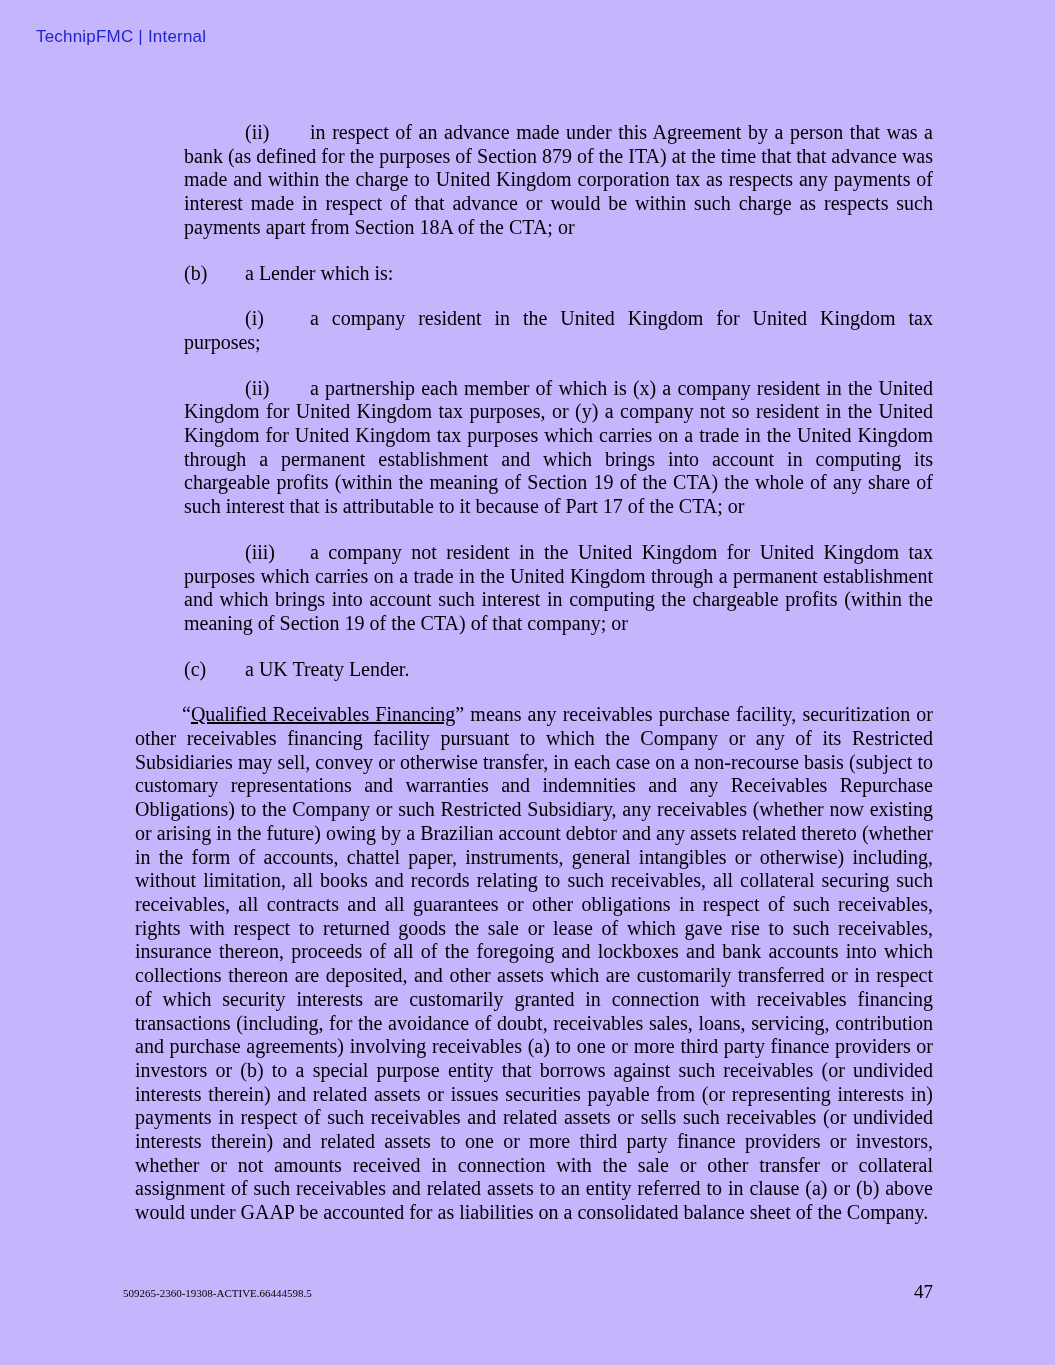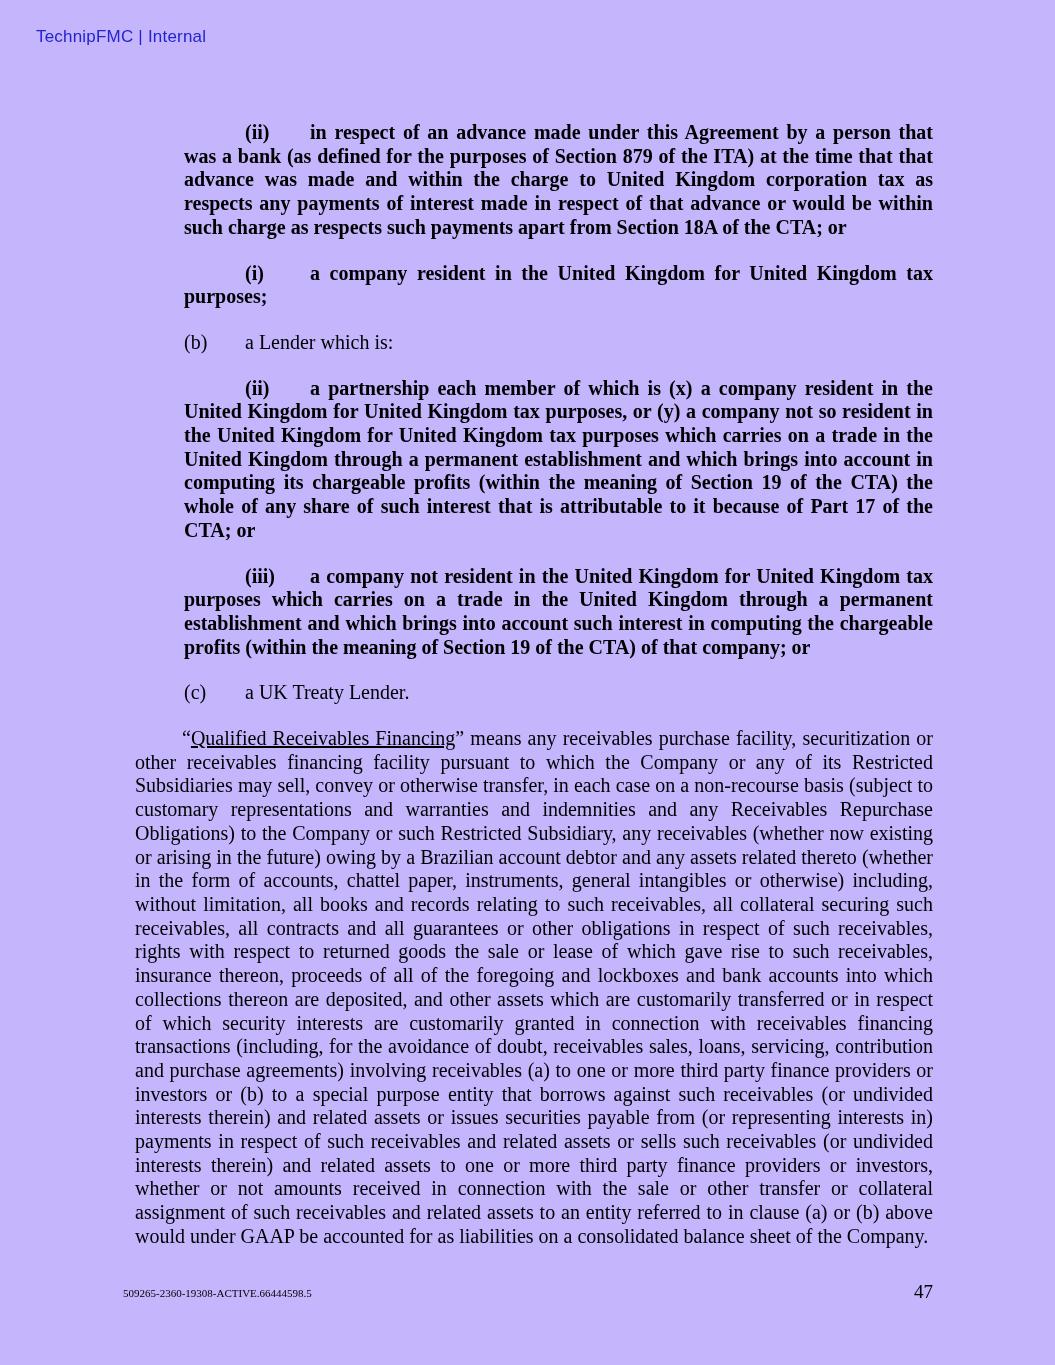--- a/index.html
+++ b/index.html
@@ -36,21 +36,20 @@
   }
   .para {
     margin: 0 0 22px 0;
   }
   .para.lvl1 {
     margin-left: 61px;
   }
   .para.lvl2 {
     margin-left: 61px;
     text-indent: 61px;
-    font-weight: bold;
   }
   .para.main {
     margin-left: 12px;
     text-indent: 47px;
   }
   .lbl {
     display: inline-block;
     text-indent: 0;
   }
   .lbl.l1 { width: 61px; }
@@ -86,23 +85,23 @@
 <div class="page">
 
   <div class="header">
     <span>TechnipFMC | Internal</span>
   </div>
 
   <div class="content">
 
     <p class="para lvl2"><span class="lbl l2">(ii)</span><span>in respect of an advance made under this Agreement by a person that was a bank (as defined for the purposes of Section 879 of the ITA) at the time that that advance was made and within the charge to United Kingdom corporation tax as respects any payments of interest made in respect of that advance or would be within such charge as respects such payments apart from Section 18A of the CTA; or</span></p>
 
+    <p class="para lvl1"><span class="lbl l1">(b)</span><span>a Lender which is:</span></p>
+
     <p class="para lvl2"><span class="lbl l2">(i)</span><span>a company resident in the United Kingdom for United Kingdom tax purposes;</span></p>
-
-    <p class="para lvl1"><span class="lbl l1">(b)</span><span>a Lender which is:</span></p>
 
     <p class="para lvl2"><span class="lbl l2">(ii)</span><span>a partnership each member of which is (x) a company resident in the United Kingdom for United Kingdom tax purposes, or (y) a company not so resident in the United Kingdom for United Kingdom tax purposes which carries on a trade in the United Kingdom through a permanent establishment and which brings into account in computing its chargeable profits (within the meaning of Section 19 of the CTA) the whole of any share of such interest that is attributable to it because of Part 17 of the CTA; or</span></p>
 
     <p class="para lvl2"><span class="lbl l2">(iii)</span><span>a company not resident in the United Kingdom for United Kingdom tax purposes which carries on a trade in the United Kingdom through a permanent establishment and which brings into account such interest in computing the chargeable profits (within the meaning of Section 19 of the CTA) of that company; or</span></p>
 
     <p class="para lvl1"><span class="lbl l1">(c)</span><span>a UK Treaty Lender.</span></p>
 
     <p class="para main"><span>“</span><span class="underline">Qualified Receivables Financing</span><span>” means any receivables purchase facility, securitization or other receivables financing facility pursuant to which the Company or any of its Restricted Subsidiaries may sell, convey or otherwise transfer, in each case on a non-recourse basis (subject to customary representations and warranties and indemnities and any Receivables Repurchase Obligations) to the Company or such Restricted Subsidiary, any receivables (whether now existing or arising in the future) owing by a Brazilian account debtor and any assets related thereto (whether in the form of accounts, chattel paper, instruments, general intangibles or otherwise) including, without limitation, all books and records relating to such receivables, all collateral securing such receivables, all contracts and all guarantees or other obligations in respect of such receivables, rights with respect to returned goods the sale or lease of which gave rise to such receivables, insurance thereon, proceeds of all of the foregoing and lockboxes and bank accounts into which collections thereon are deposited, and other assets which are customarily transferred or in respect of which security interests are customarily granted in connection with receivables financing transactions (including, for the avoidance of doubt, receivables sales, loans, servicing, contribution and purchase agreements) involving receivables (a) to one or more third party finance providers or investors or (b) to a special purpose entity that borrows against such receivables (or undivided interests therein) and related assets or issues securities payable from (or representing interests in) payments in respect of such receivables and related assets or sells such receivables (or undivided interests therein) and related assets to one or more third party finance providers or investors, whether or not amounts received in connection with the sale or other transfer or collateral assignment of such receivables and related assets to an entity referred to in clause (a) or (b) above would under GAAP be accounted for as liabilities on a consolidated balance sheet of the Company.</span></p>
 
   </div>

